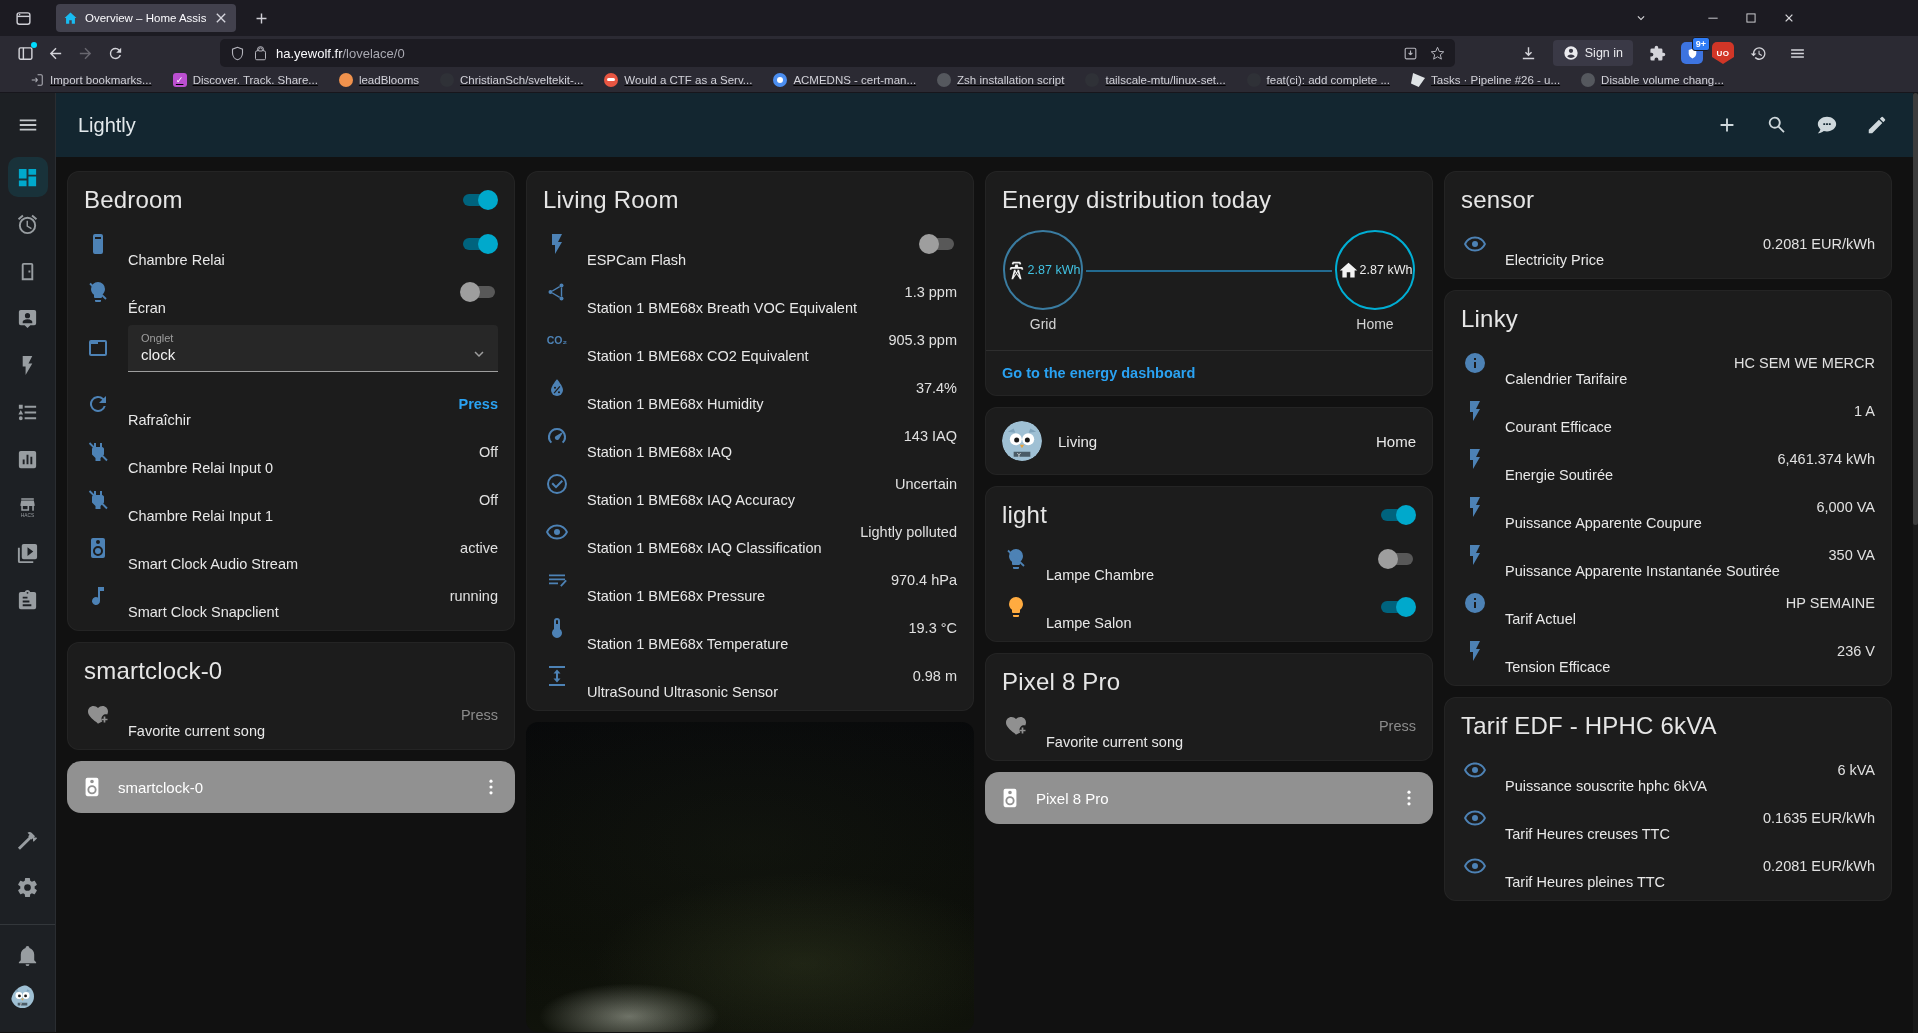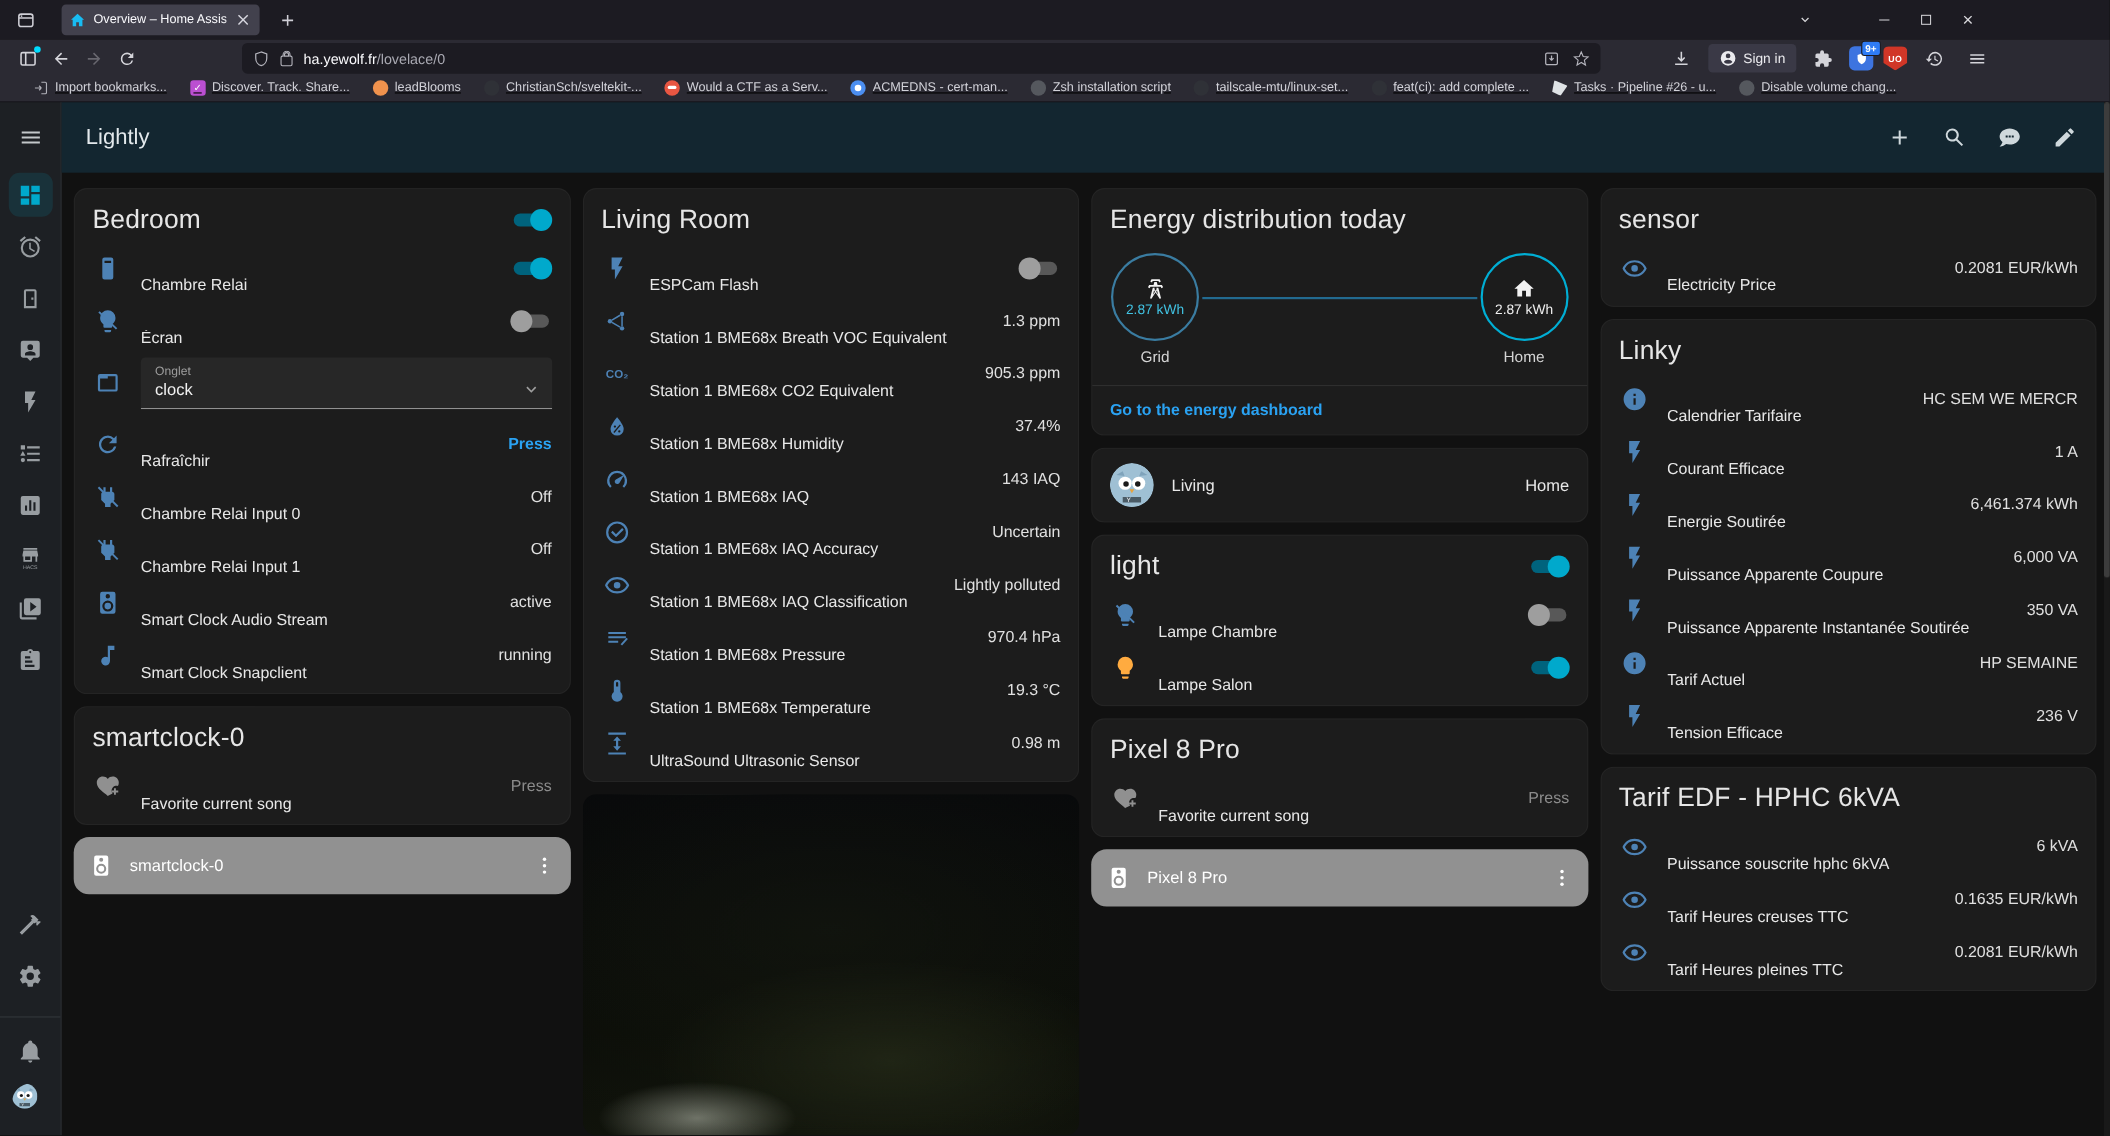--- a/index.html
+++ b/index.html
@@ -71,21 +71,21 @@
   .sb-bottom { margin-top:auto; width:100%; display:flex; flex-direction:column; align-items:center; }
   .sb-divider { width:100%; height:1px; background:#33373b; margin:10px 0; }
   .avatar { width:34px; height:34px; border-radius:50%; overflow:hidden; flex:none; }
 
   .main { flex:1; display:flex; flex-direction:column; min-width:0; }
   .ha-header { height:64px; background:var(--header_bg,#132630); display:flex; align-items:center; padding:0 22px; }
   .ha-title { font-size:20px; color:#e3e9ec; font-weight:400; }
   .ha-actions { margin-left:auto; display:flex; gap:28px; color:#cfd8dc; margin-right:8px; }
   .ha-actions svg { width:22px; height:22px; }
 
-  .content { flex:1; display:grid; grid-template-columns:repeat(4,1fr); gap:11px; padding:14px 12px 0 11px; overflow:hidden; }
+  .content { flex:1; display:grid; grid-template-columns:repeat(4,1fr); gap:11px; padding:14px 26px 0 11px; overflow:hidden; }
   .col { display:flex; flex-direction:column; gap:11px; min-width:0; }
 
   .card { background:var(--card_bg,#1c1c1c); border-radius:12px; border:1px solid rgba(255,255,255,.04); }
   .card-head { display:flex; align-items:center; justify-content:space-between; padding:14px 16px 4px; }
   .card-title { font-size:24px; font-weight:400; color:#e6e6e6; letter-spacing:.2px; }
   .rows { padding:2px 16px 10px; }
   .row { height:48px; display:flex; align-items:center; }
   .row-select { height:64px; }
   .ricon { width:24px; height:24px; margin:0 18px 0 2px; flex:none; color:var(--icon_blue,#4d82b5); }
   .ricon svg { width:24px; height:24px; display:block; }
@@ -107,21 +107,21 @@
   .select-label { font-size:11px; color:#9e9e9e; display:block; }
   .select-value { font-size:15px; color:#f2f2f2; display:block; margin-top:2px; }
   .select-caret { position:absolute; right:10px; top:20px; width:18px; height:18px; color:#9e9e9e; }
 
   
   .energy-flow { position:relative; margin:12px 16px 2px; height:110px; }
   .flow-line { position:absolute; top:40px; left:84px; right:84px; height:2px; background:#226a90; }
   .node { position:absolute; top:0; width:80px; text-align:center; }
   .node-grid { left:1px; } .node-home { right:1px; }
   .circle { width:80px; height:80px; border-radius:50%; border:2px solid; background:var(--card_bg,#1c1c1c);
-    display:flex; flex-direction:column; align-items:center; justify-content:center; gap:1px; position:relative; }
+    display:flex; align-items:center; justify-content:center; gap:1px; position:relative; }
   .node-grid .circle { border-color:var(--grid_circle,#3a7ca1); }
   .node-home .circle { border-color:var(--home_circle,#00aed4); }
   .circle svg { width:21px; height:21px; color:#f2f2f2; }
   .cval { font-size:12.5px; color:#eee; }
   .node-grid .cval { color:var(--energy_value_cyan,#41c2e2); }
   .nlabel { margin-top:6px; font-size:14px; color:#d4d4d4; }
   .card-divider { border-top:1px solid #2e2e2e; margin-top:10px; }
   .energy-link { display:block; padding:14px 16px; font-size:14.5px; font-weight:700;
     color:var(--action_blue,#2aa2f2); text-decoration:none; }
 

